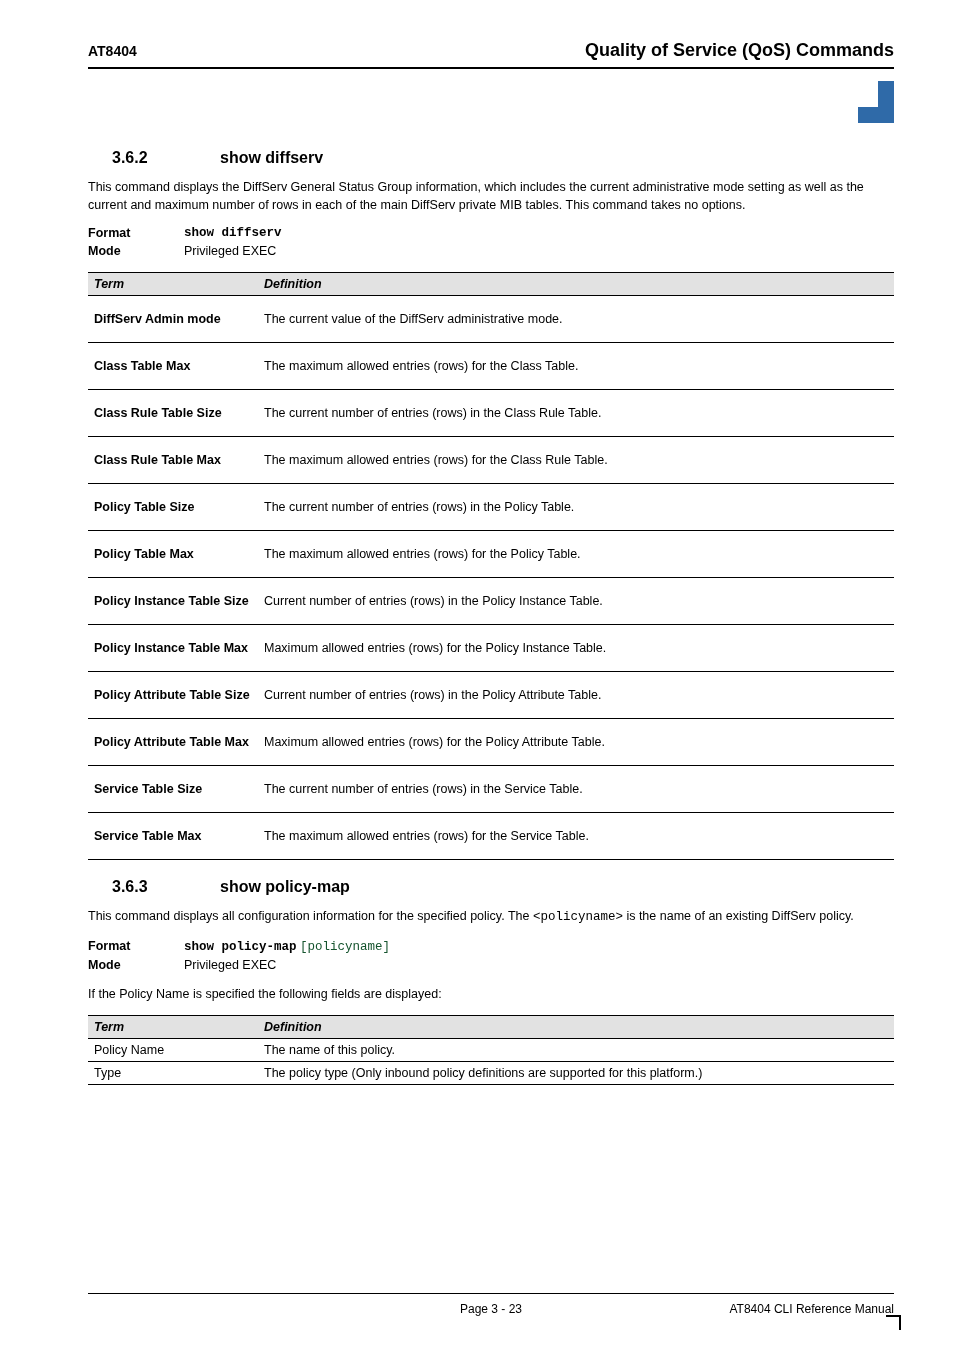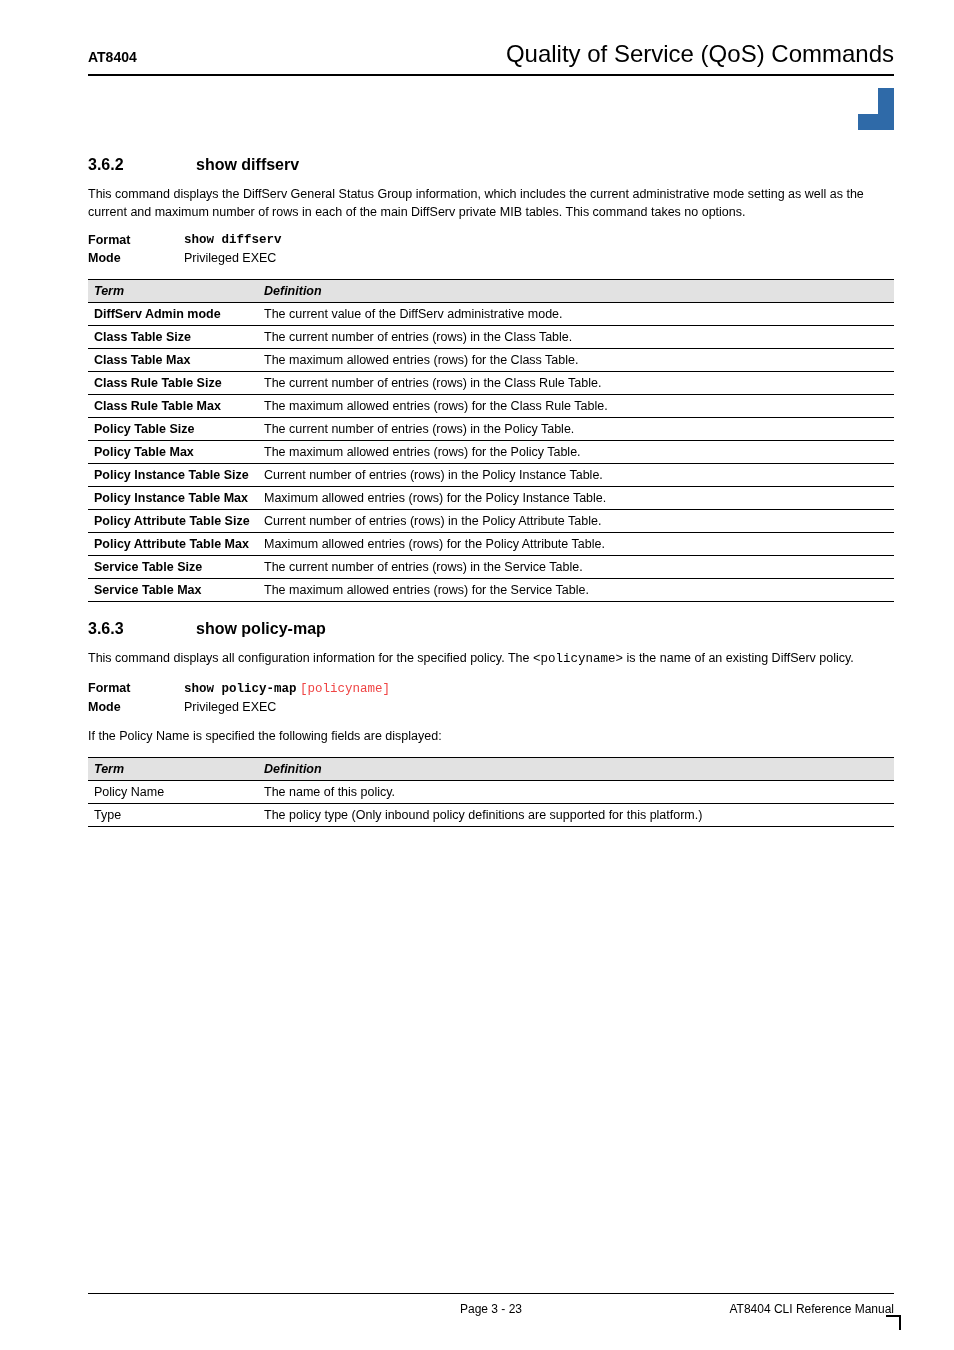--- a/index.html
+++ b/index.html
@@ -16,41 +16,42 @@
     display: flex;
     justify-content: space-between;
     align-items: baseline;
     padding-bottom: 6px;
   }
   .header-left {
     font-size: 14px;
     font-weight: bold;
   }
   .header-right {
-    font-size: 24px;
-    font-weight: normal;
+    font-size: 18px;
+    font-weight: bold;
     text-align: center;
   }
   .header-rule {
     border-bottom: 2px solid #000;
     margin-bottom: 12px;
   }
   .brand-mark {
     display: flex;
     justify-content: flex-end;
     margin-bottom: 8px;
   }
   .brand-mark svg { display: block; }
   .section-heading {
     display: flex;
     gap: 52px;
     font-size: 16px;
     font-weight: bold;
     margin-top: 18px;
     margin-bottom: 12px;
+    margin-left: 24px;
   }
   .section-number { min-width: 56px; }
   .body-text {
     font-size: 12.5px;
     line-height: 1.4;
     margin-bottom: 12px;
   }
   .kv-row {
     display: flex;
     font-size: 12.5px;
@@ -69,21 +70,21 @@
   .def-table th {
     text-align: left;
     font-style: italic;
     font-weight: bold;
     background: #e2e2e2;
     padding: 4px 6px;
     border-top: 1px solid #000;
     border-bottom: 1px solid #000;
   }
   .def-table td {
-    padding: 4px 6px;
+    padding: 16px 6px;
     border-bottom: 1px solid #000;
     vertical-align: top;
   }
   .def-table td.term {
     font-weight: bold;
     width: 170px;
   }
   .second-table {
     width: 100%;
     border-collapse: collapse;
@@ -174,24 +175,20 @@
       <th>Term</th>
       <th>Definition</th>
     </tr>
   </thead>
   <tbody>
     <tr>
         <td class="term">DiffServ Admin mode</td>
         <td>The current value of the DiffServ administrative mode.</td>
       </tr>
     <tr>
-        <td class="term">Class Table Size</td>
-        <td>The current number of entries (rows) in the Class Table.</td>
-      </tr>
-    <tr>
         <td class="term">Class Table Max</td>
         <td>The maximum allowed entries (rows) for the Class Table.</td>
       </tr>
     <tr>
         <td class="term">Class Rule Table Size</td>
         <td>The current number of entries (rows) in the Class Rule Table.</td>
       </tr>
     <tr>
         <td class="term">Class Rule Table Max</td>
         <td>The maximum allowed entries (rows) for the Class Rule Table.</td>
@@ -237,21 +234,21 @@
 </div>
 
 <p class="body-text">
   <span>This command displays all configuration information for the specified policy. The </span><span class="mono-italic">&lt;policyname&gt;</span><span> is the name of an existing DiffServ policy.</span>
 </p>
 
 <div class="kv-row">
   <span class="kv-label">Format</span>
   <span>
     <span class="mono-bold">show policy-map</span>
-    <span class="mono-italic" style="color:#ef4444;">[policyname]</span>
+    <span class="mono-italic" style="color:#14532d;">[policyname]</span>
   </span>
 </div>
 <div class="kv-row" style="margin-bottom:14px;">
   <span class="kv-label">Mode</span>
   <span class="kv-value-plain">Privileged EXEC</span>
 </div>
 
 <p class="body-text">If the Policy Name is specified the following fields are displayed:</p>
 
 <table class="second-table">

